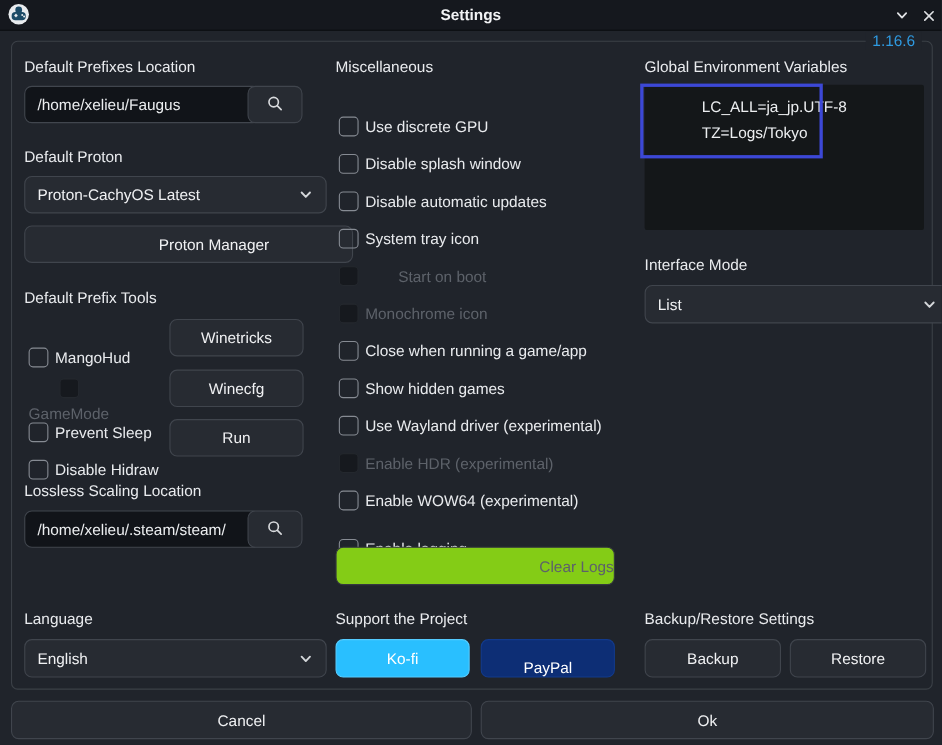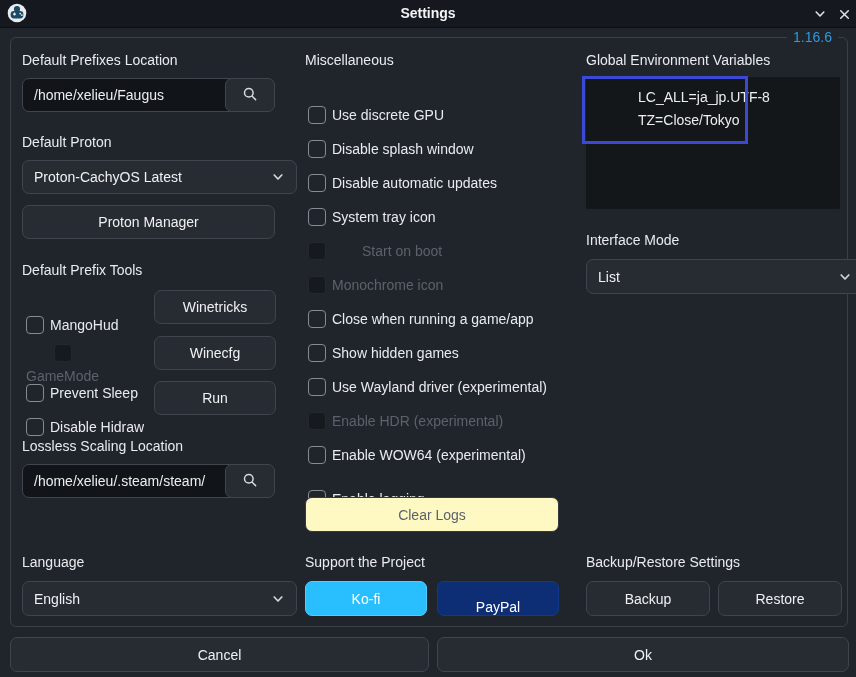--- a/index.html
+++ b/index.html
@@ -19,21 +19,21 @@
   
   .frame{position:absolute;left:10px;top:37px;width:836px;height:588px;border:1px solid #3b4047;border-radius:6px;}
   .version{position:absolute;right:18px;top:29px;padding:0 6px;background:#20242b;color:#2f9ae0;line-height:16px;}
   
   .lbl{position:absolute;white-space:nowrap;color:#e9ebee;}
   .btn{
     position:absolute;display:flex;align-items:center;justify-content:center;
     background:#272b32;border:1px solid #40454d;border-radius:7px;
     color:#f0f1f3;cursor:default;white-space:nowrap;
   }
-  .btn.dis{color:#5d626a;border-color:#34383f;background:#fef9c3;}
+  .btn.dis{color:#5d626a;border-color:#34383f;background:#84cc16;justify-content:flex-end;}
   .input{
     position:absolute;display:flex;align-items:center;padding:0 11px;
     background:#111419;border:1px solid #41464e;border-radius:7px;
     color:#eceef0;white-space:nowrap;overflow:hidden;
   }
   .combo{
     position:absolute;display:flex;align-items:center;padding:0 11px;
     background:#272b32;border:1px solid #40454d;border-radius:7px;
     color:#f0f1f3;cursor:default;
   }
@@ -103,21 +103,21 @@
 
   <div class="lbl abs" style="left:22px;top:134px;">Default Proton</div>
   <div class="combo" style="left:22px;top:160px;width:251px;height:32px;gap:41px;">
     <span>Proton-CachyOS Latest</span>
     <span class="chev">
       <svg width="14" height="14" viewBox="0 0 14 14">
           <polyline points="3.2,5 7,9 10.8,5" fill="none" stroke="#d4d7da" stroke-width="1.7" stroke-linecap="round" stroke-linejoin="round"></polyline>
         </svg>
     </span>
   </div>
-  <div class="btn" style="left:22px;top:205px;width:251px;height:32px;">
+  <div class="btn" style="left:22px;top:205px;width:251px;height:32px;padding-left:46px;">
     <span>Proton Manager</span>
   </div>
 
   <div class="lbl abs" style="left:22px;top:262px;">Default Prefix Tools</div>
 
   <div class="cbrow" style="left:26px;top:287px;">
     <span class="cb"></span>
     <span class="cbl">MangoHud</span>
   </div>
   <div class="cbrow dis" style="left:26px;top:321px;flex-direction:column;">
@@ -225,21 +225,21 @@
   <div class="btn kofi" style="left:305px;top:581px;width:120px;height:33px;">
     <span>Ko-fi</span>
   </div>
   <div class="btn paypal" style="left:437px;top:581px;width:120px;height:33px;">
     <span>PayPal</span>
   </div>
 
   <div class="lbl abs" style="left:586px;top:52px;">Global Environment Variables</div>
   <div class="envbox">
     <div class="envline">LC_ALL=ja_jp.UTF-8</div>
-    <div class="envline">TZ=Close/Tokyo</div>
+    <div class="envline">TZ=Logs/Tokyo</div>
   </div>
   <div class="hl-rect"></div>
 
   <div class="lbl abs" style="left:586px;top:232px;">Interface Mode</div>
   <div class="combo" style="left:586px;top:259px;width:254px;height:33px;">
     <span>List</span>
     <span class="chev">
       <svg width="14" height="14" viewBox="0 0 14 14">
           <polyline points="3.2,5 7,9 10.8,5" fill="none" stroke="#d4d7da" stroke-width="1.7" stroke-linecap="round" stroke-linejoin="round"></polyline>
         </svg>

